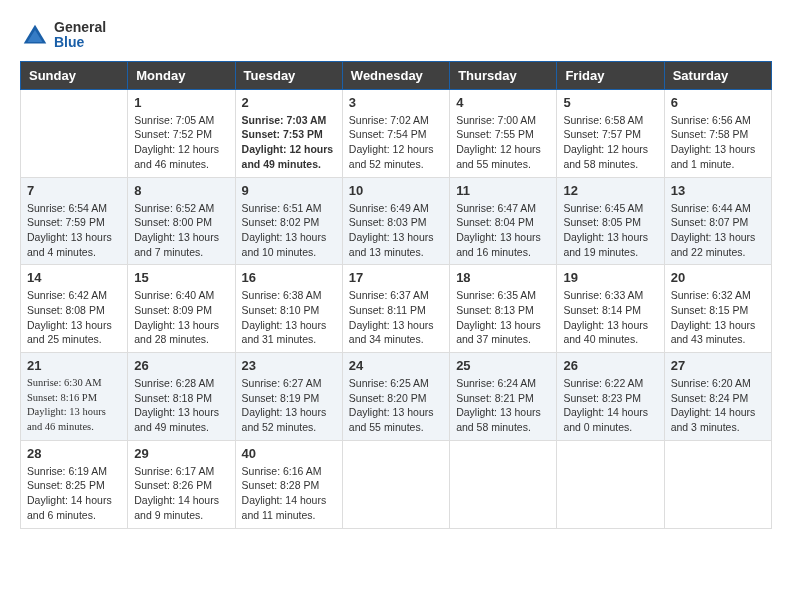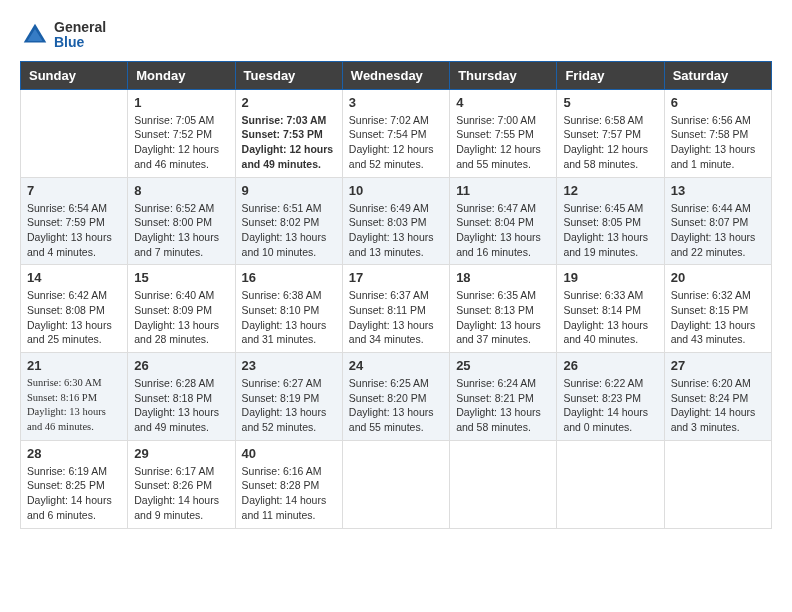--- a/index.html
+++ b/index.html
@@ -11,21 +11,21 @@
       padding: 20px;
     }
     .header {
       display: flex;
       justify-content: space-between;
       align-items: flex-start;
       margin-bottom: 10px;
     }
     .logo {
       display: flex;
-      align-items: flex-start;
+      align-items: flex-end;
       gap: 4px;
     }
     .logo-text {
       display: flex;
       flex-direction: column;
       line-height: 1.1;
     }
     .logo-general {
       font-size: 14px;
       font-weight: bold;

